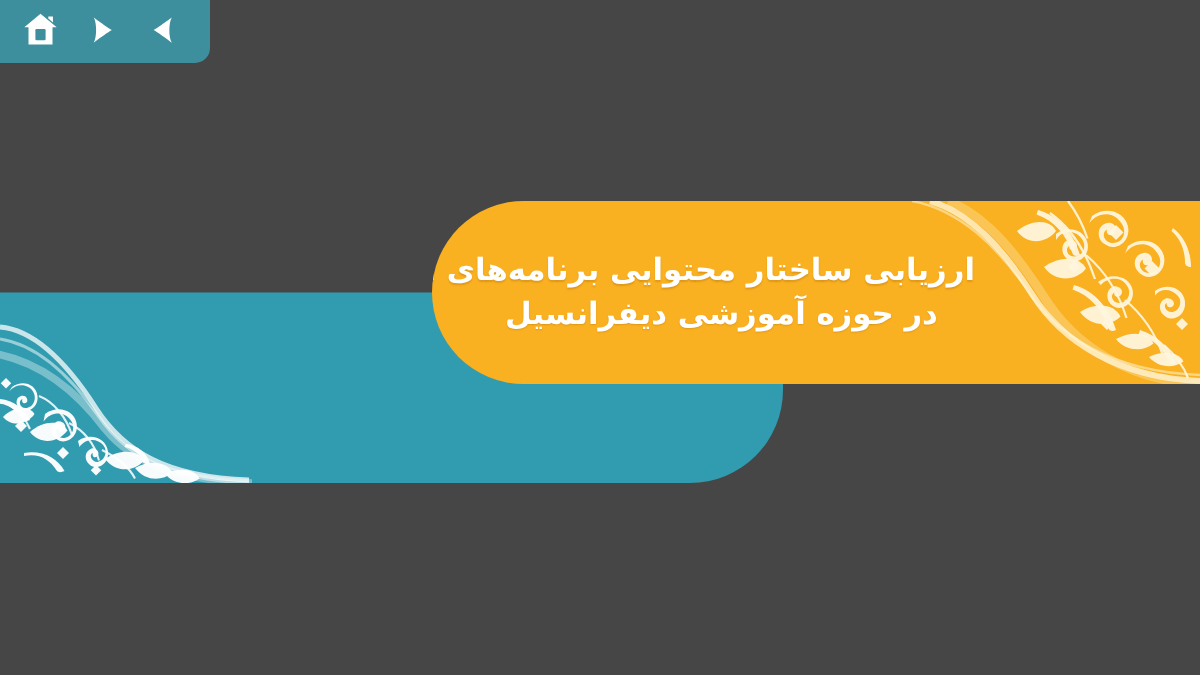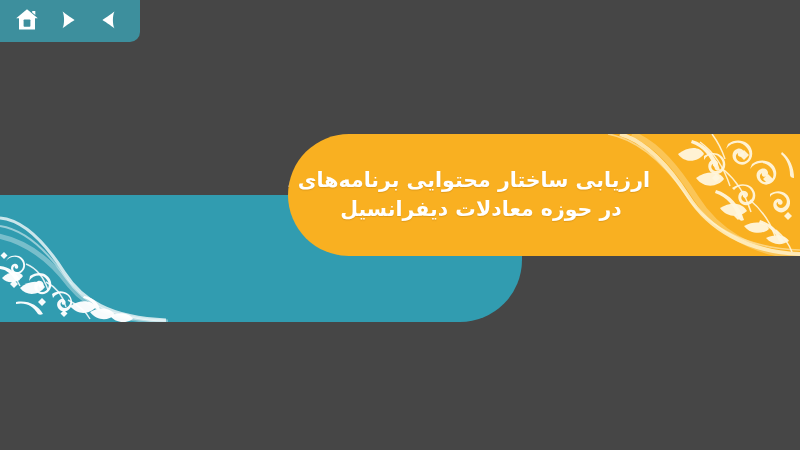--- a/index.html
+++ b/index.html
@@ -224,17 +224,17 @@
         <path d="M100 8 c14 10 24 26 30 44"></path>
         <path d="M124 36 c13 11 22 26 27 42"></path>
         <path d="M150 66 c12 10 20 22 25 36"></path>
         <path d="M176 96 c8 7 13 14 16 22"></path>
         <path d="M112 0 c6 8 10 16 13 25"></path>
       </g>
     </svg>
 
     <div id="title-text">
       <span class="tline tline1">ارزیابی ساختار محتوایی برنامه‌های آموزشی</span>
-      <span class="tline tline2">در حوزه معادلات دیفرانسیل</span>
+      <span class="tline tline2">در حوزه آموزشی دیفرانسیل</span>
     </div>
   </div>
 
 </div>
 
 </body></html>

